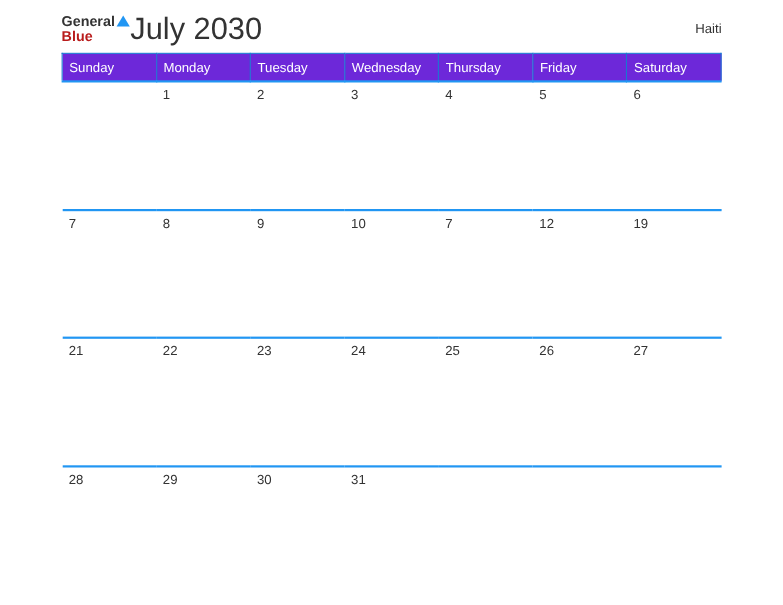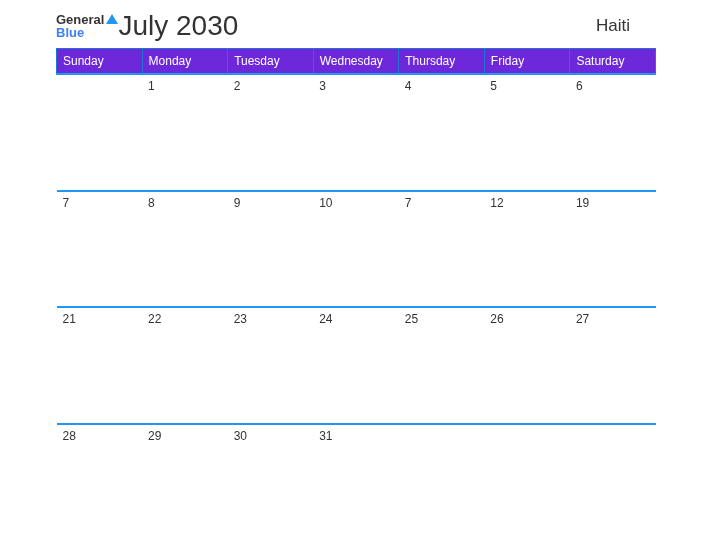--- a/index.html
+++ b/index.html
@@ -34,21 +34,21 @@
     }
     .logo-general {
       font-size: 13px;
       font-weight: bold;
       color: #333;
       line-height: 1;
     }
     .logo-blue {
       font-size: 13px;
       font-weight: bold;
-      color: #3b82f6;
+      color: #b91c1c;
       line-height: 1;
     }
     .logo-triangle {
       width: 0;
       height: 0;
       border-left: 6px solid transparent;
       border-right: 6px solid transparent;
       border-bottom: 10px solid #2196f3;
       margin-left: 2px;
       margin-bottom: 2px;
@@ -63,23 +63,23 @@
       align-items: center;
     }
     .calendar-title {
       font-size: 28px;
       font-weight: normal;
       color: #333;
       text-align: left;
       flex: 1;
     }
     .country-label {
-      font-size: 17px;
+      font-size: 12px;
       color: #333;
-      text-align: left;
+      text-align: right;
       min-width: 60px;
     }
     .calendar-table {
       width: 100%;
       border-collapse: collapse;
       flex: 1;
     }
     .calendar-table thead tr th {
       background-color: #6d28d9;
       color: #fff;

